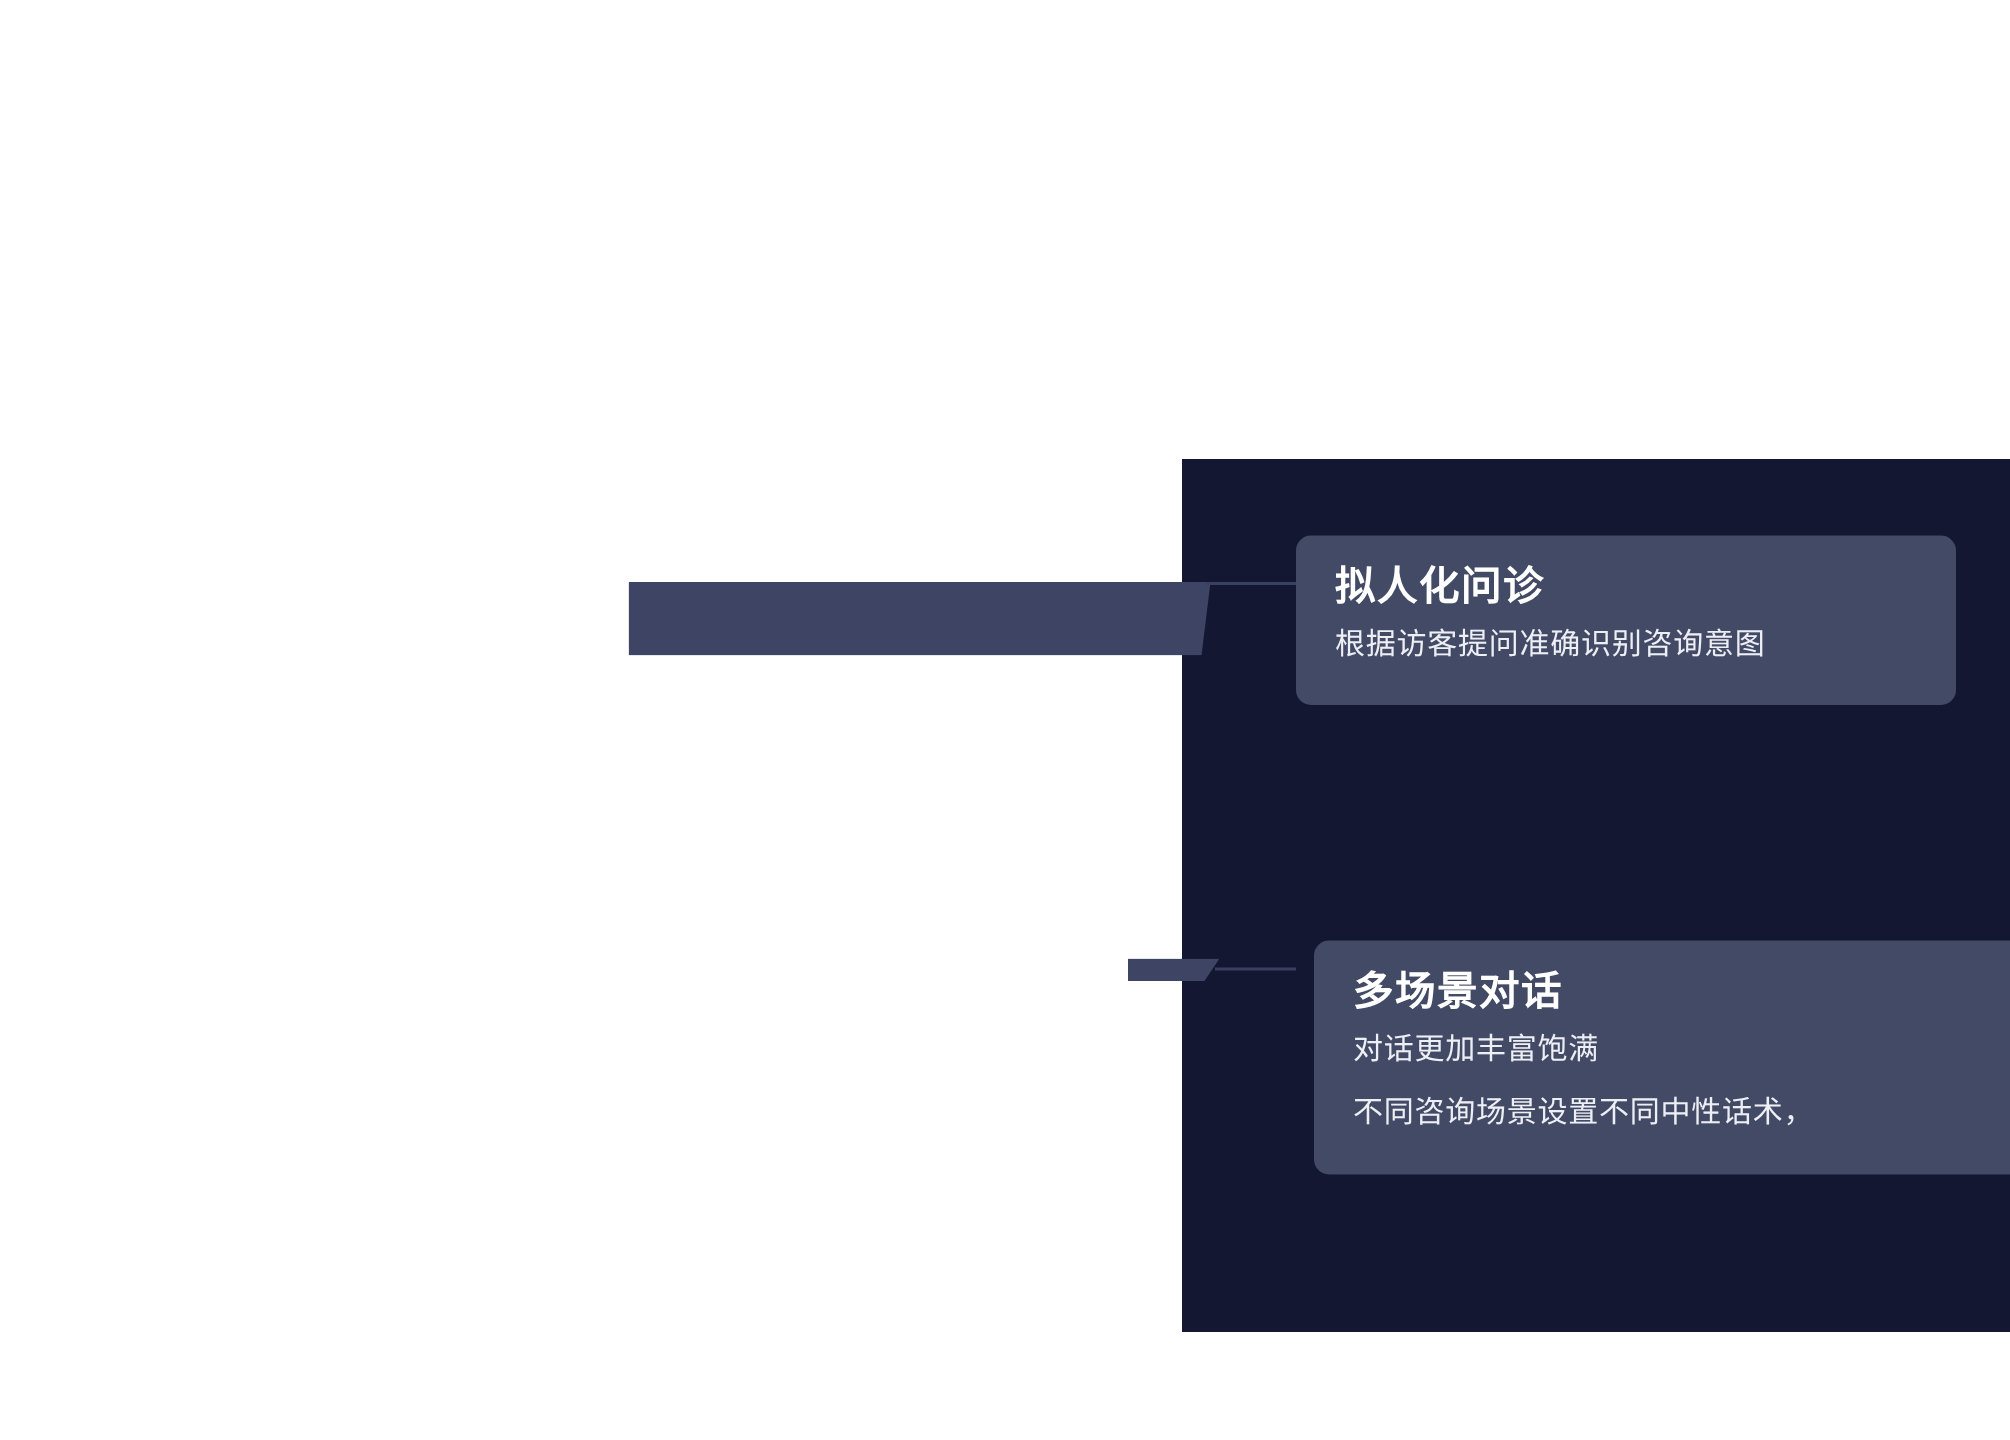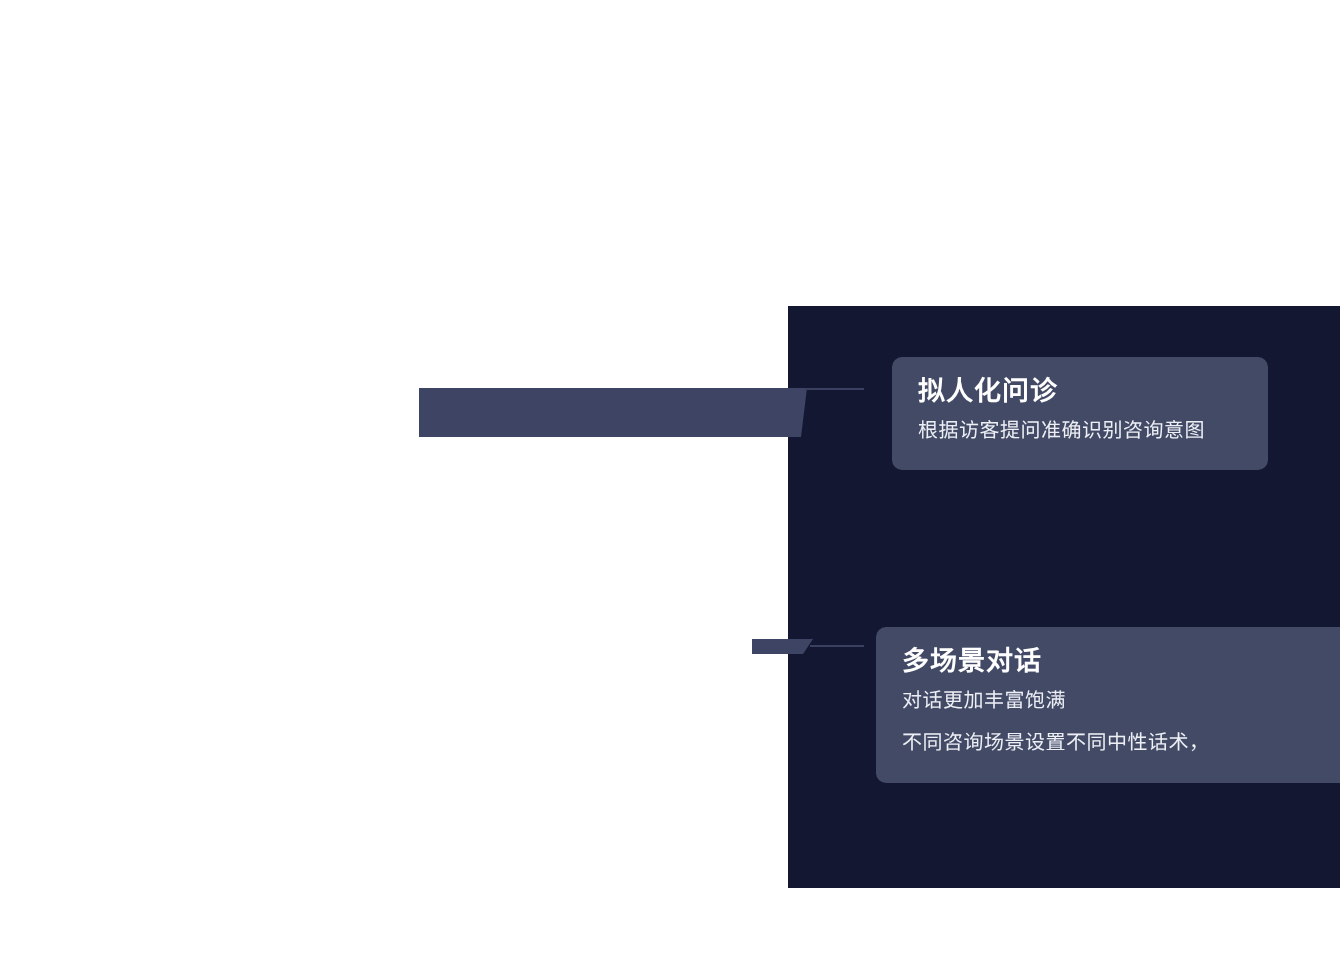--- a/index.html
+++ b/index.html
@@ -60,21 +60,21 @@
   }
   .feature-card{
     position:absolute;
     background:var(--card-bg);
     border-radius:10px;
     padding:16px 24px 0 26px;
     color:var(--title-color);
   }
   .feature-card.card-1{
     left:864px;top:357px;
-    width:376px;height:113px;margin-left:28px;
+    width:440px;height:113px;
   }
   .feature-card.card-2{
     left:876px;top:627px;
     width:503px;height:156px;
   }
   .card-title{
     font-size:27px;
     font-weight:bold;
     line-height:36px;
     color:var(--title-color);

